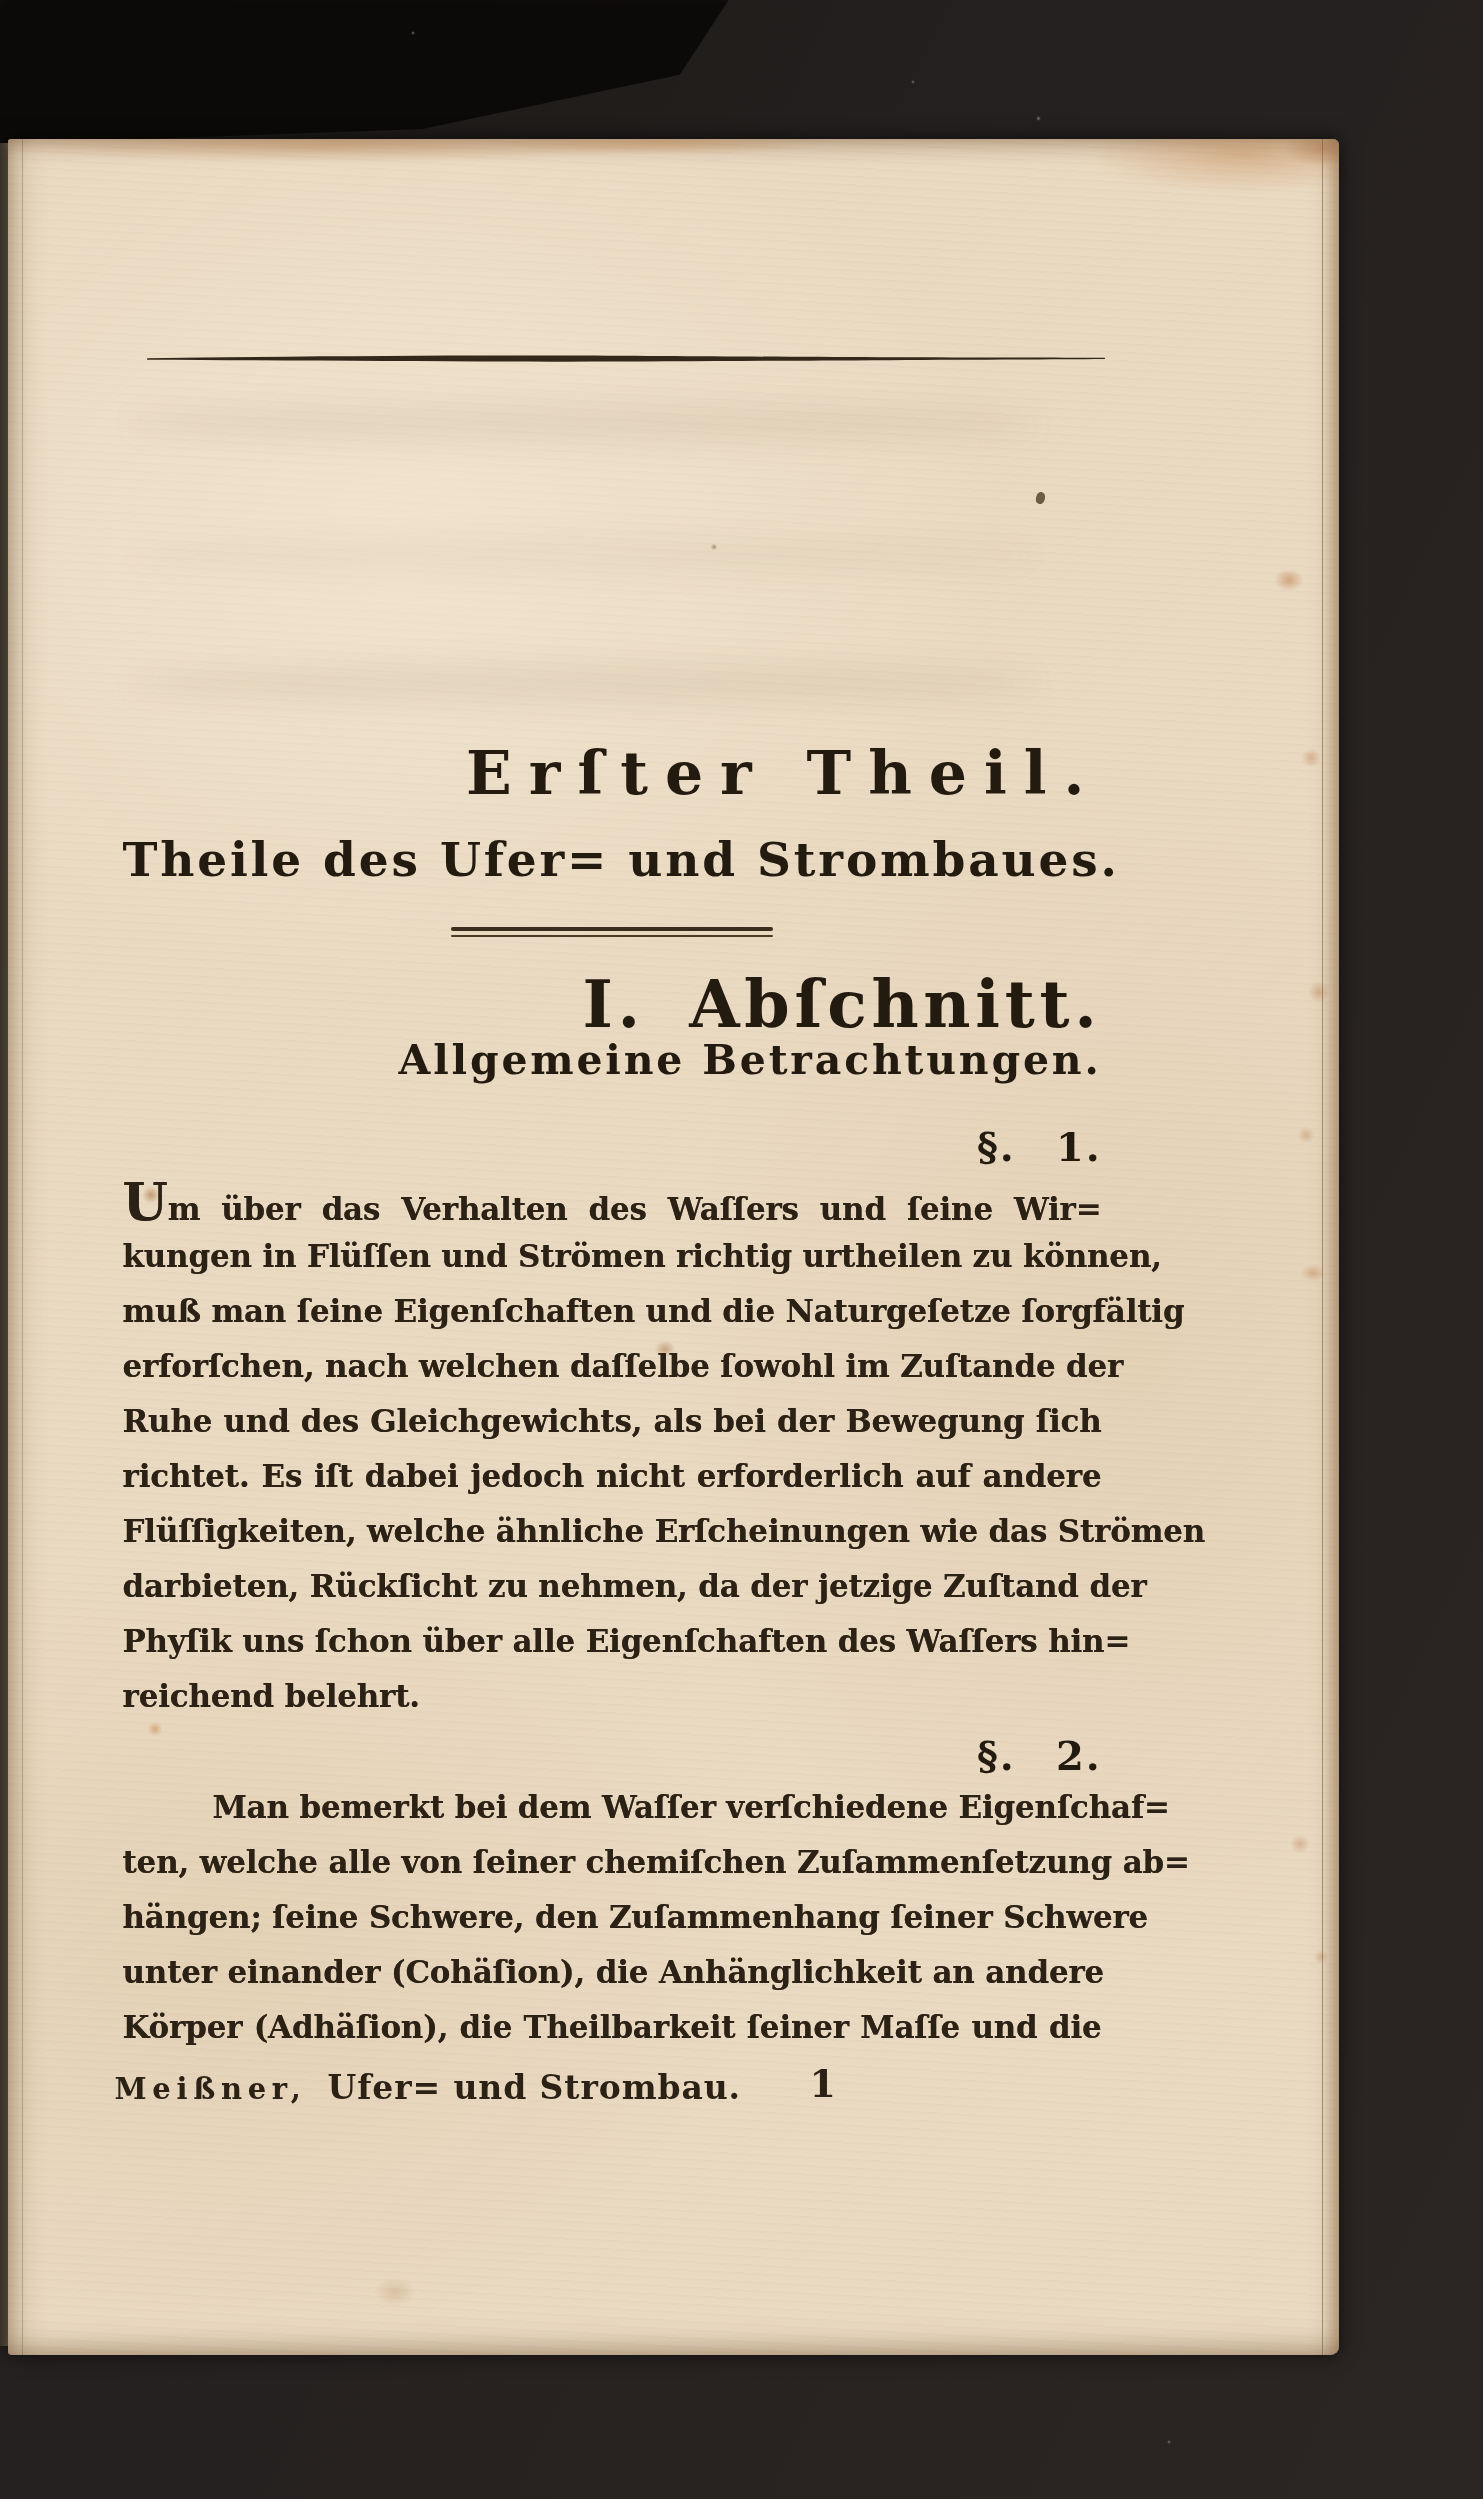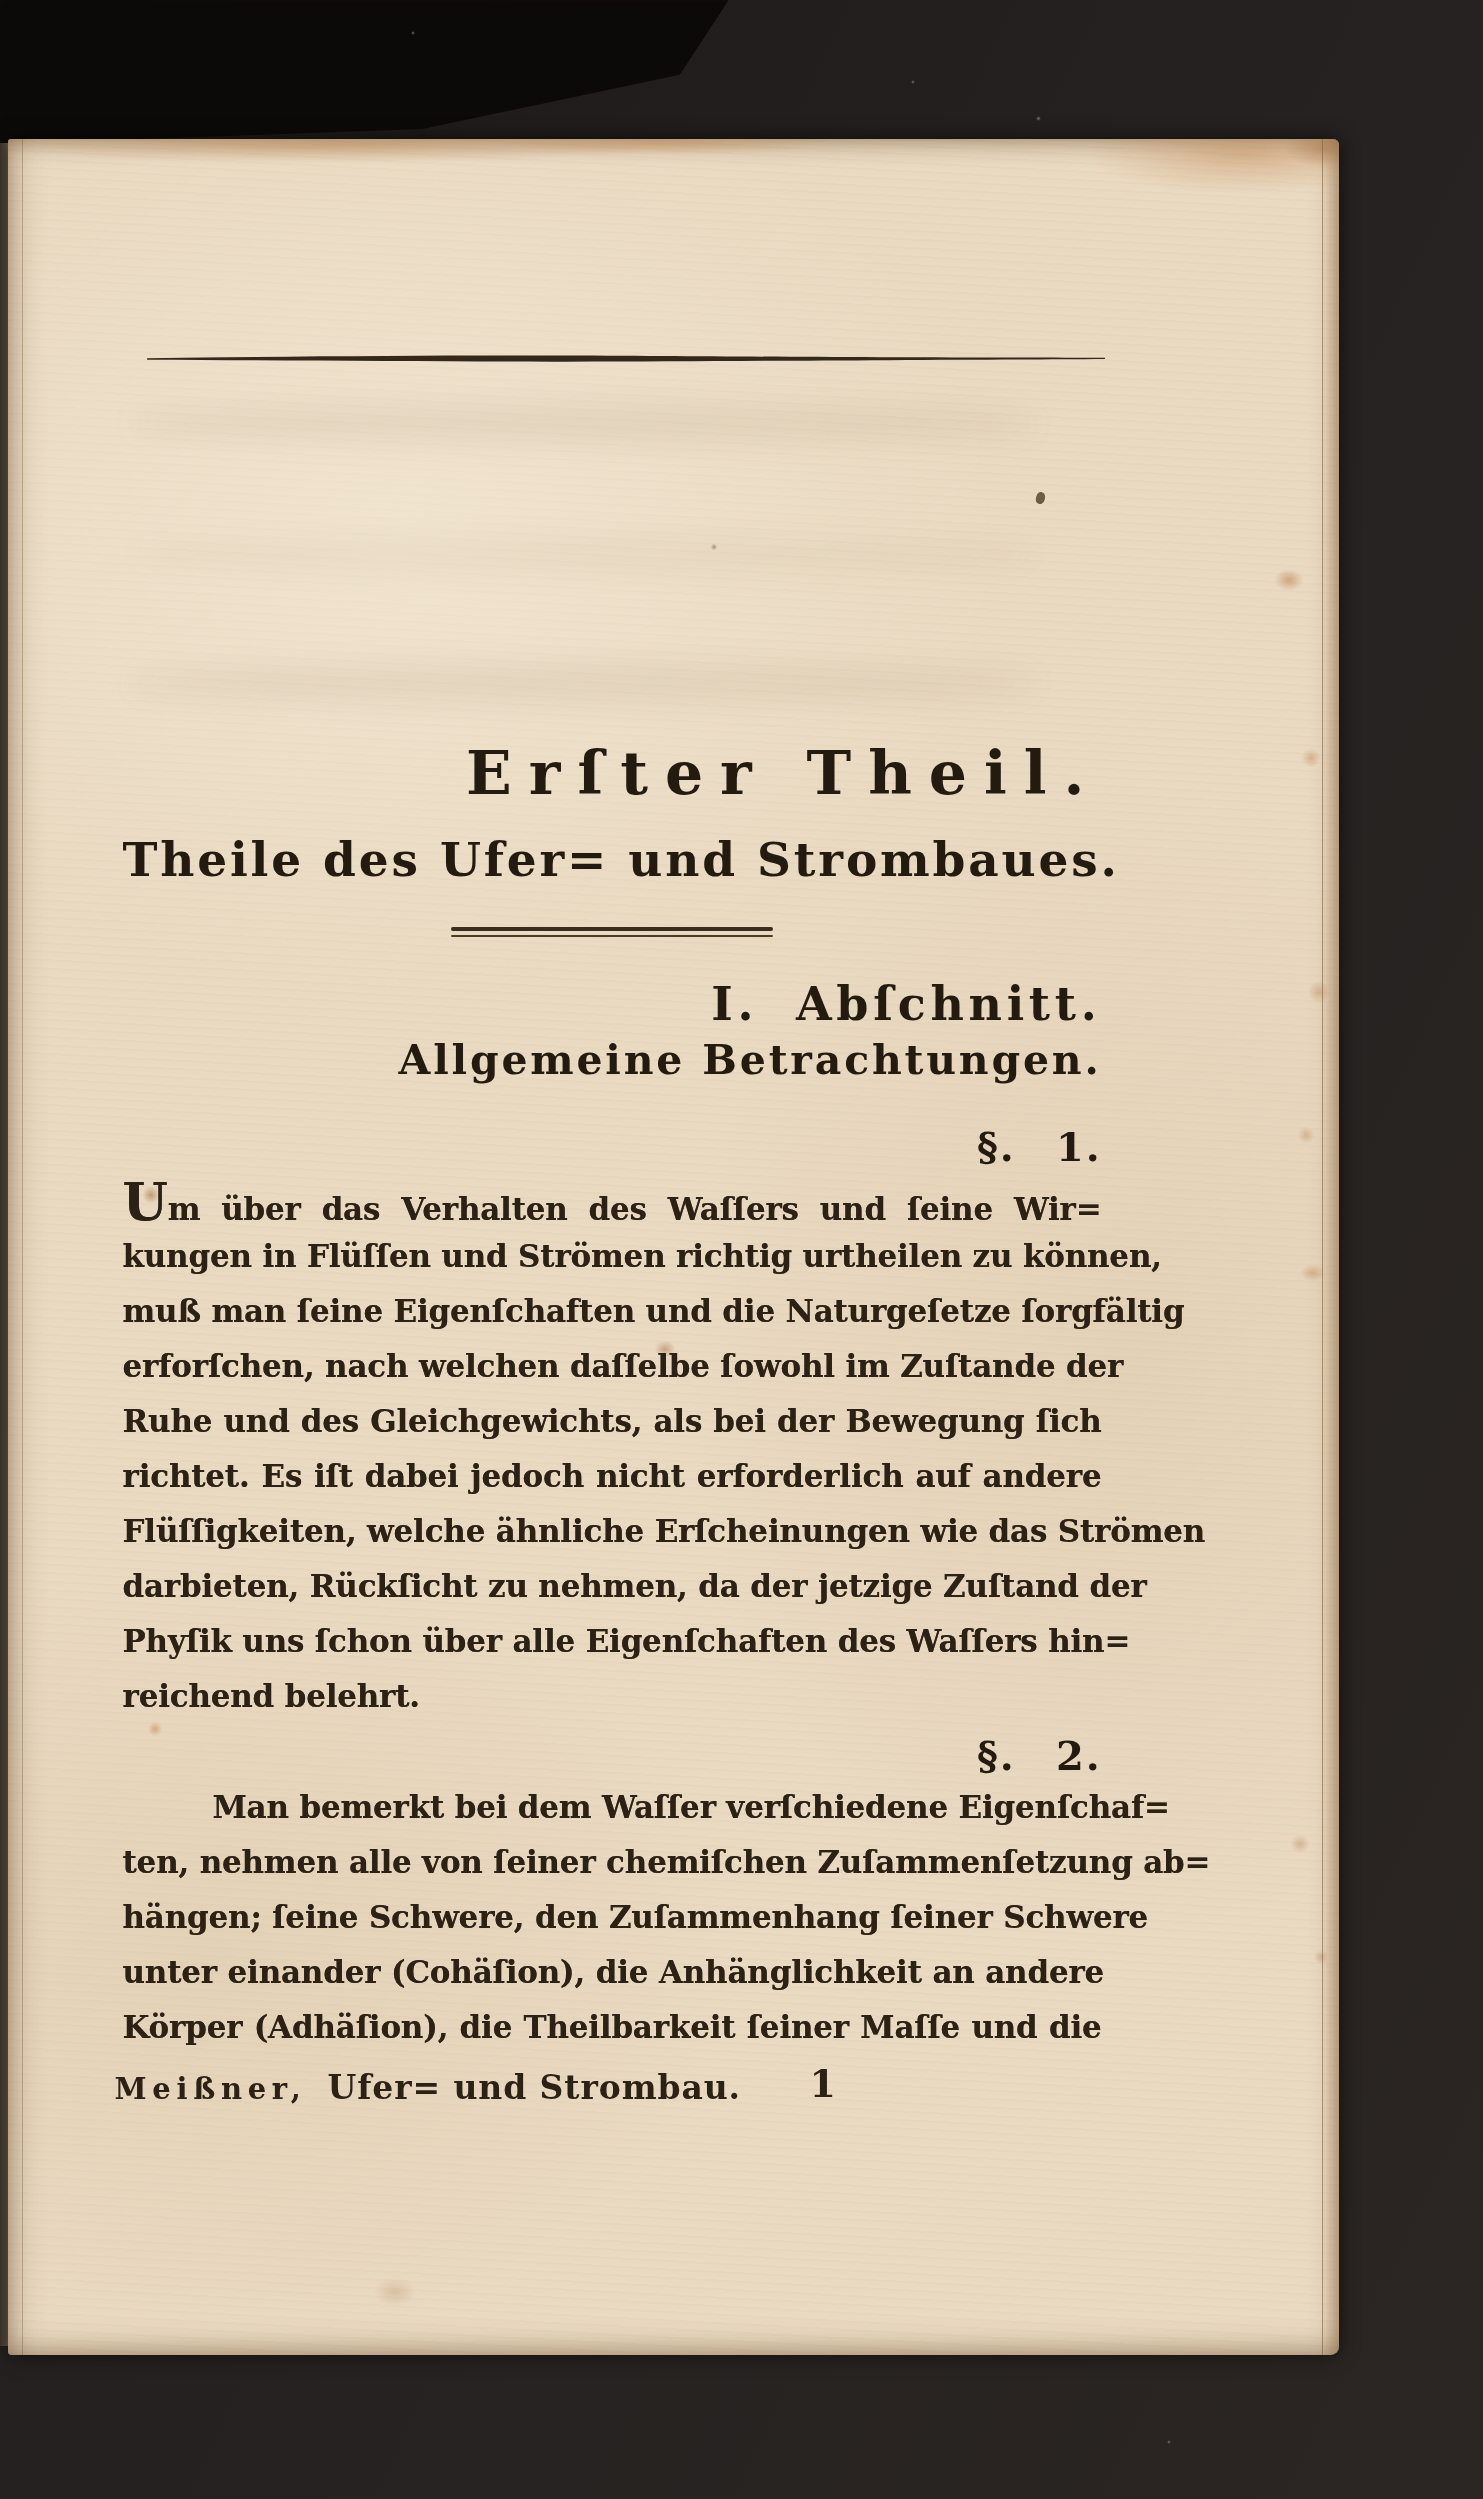--- a/index.html
+++ b/index.html
@@ -92,21 +92,21 @@
   .g1 { top: 264px; } .g2 { top: 396px; opacity: .6; } .g3 { top: 524px; }
 
   
   .rule { position: absolute; left: 137px; top: 209px; width: 962px; height: 9.4px; }
 
   
   .hd { position: absolute; left: 115px; width: 979px; text-align: right;
         color: #241b10; font-weight: bold; white-space: nowrap; }
   .part-title     { top: 601px; font-size: 60px; line-height: 66px; letter-spacing: 17px; }
   .part-subtitle  { top: 694px; font-size: 47px; line-height: 53px; letter-spacing: 2.8px; }
-  .section-heading    { top: 839px; font-size: 46px; line-height: 53px; letter-spacing: 4.7px; word-spacing: 17px; }
+  .section-heading    { top: 839px; font-size: 65px; line-height: 53px; letter-spacing: 4.7px; word-spacing: 17px; }
   .section-subheading { top: 898px; font-size: 41px; line-height: 47px; letter-spacing: 2.8px; }
   .section-mark   { font-size: 40px; line-height: 43px; word-spacing: 24.5px; letter-spacing: 1.9px; }
   .m1 { top: 986px; } .m2 { top: 1595px; }
 
   .divider { position: absolute; left: 443px; top: 788px; width: 322px; }
   .divider .l1 { height: 3.8px; background: #3a2d1d; border-radius: 1.9px; }
   .divider .l2 { height: 1.9px; background: #4a3a26; margin-top: 4.7px; border-radius: 1.9px; }
 
   
   .para { position: absolute; left: 115px; width: 979px; color: #2b2115; }
@@ -178,21 +178,21 @@
       <div class="bline">Flüſſigkeiten, welche ähnliche Erſcheinungen wie das Strömen</div>
       <div class="bline">darbieten, Rückſicht zu nehmen, da der jetzige Zuſtand der</div>
       <div class="bline">Phyſik uns ſchon über alle Eigenſchaften des Waſſers hin=</div>
       <div class="bline lastline">reichend belehrt.</div>
     </div>
 
     <div class="hd section-mark m2">§. 2.</div>
 
     <div class="para p2">
       <div class="bline indent">Man bemerkt bei dem Waſſer verſchiedene Eigenſchaf=</div>
-      <div class="bline">ten, nehmen alle von ſeiner chemiſchen Zuſammenſetzung ab=</div>
+      <div class="bline">ten, welche alle von ſeiner chemiſchen Zuſammenſetzung ab=</div>
       <div class="bline">hängen; ſeine Schwere, den Zuſammenhang ſeiner Schwere</div>
       <div class="bline">unter einander (Cohäſion), die Anhänglichkeit an andere</div>
       <div class="bline">Körper (Adhäſion), die Theilbarkeit ſeiner Maſſe und die</div>
     </div>
 
     <div class="footer">
       <span class="sig-name">Meißner,</span><span class="sig-title">Ufer= und Strombau.</span>
       <span class="page-number">1</span>
     </div>
   </div>

